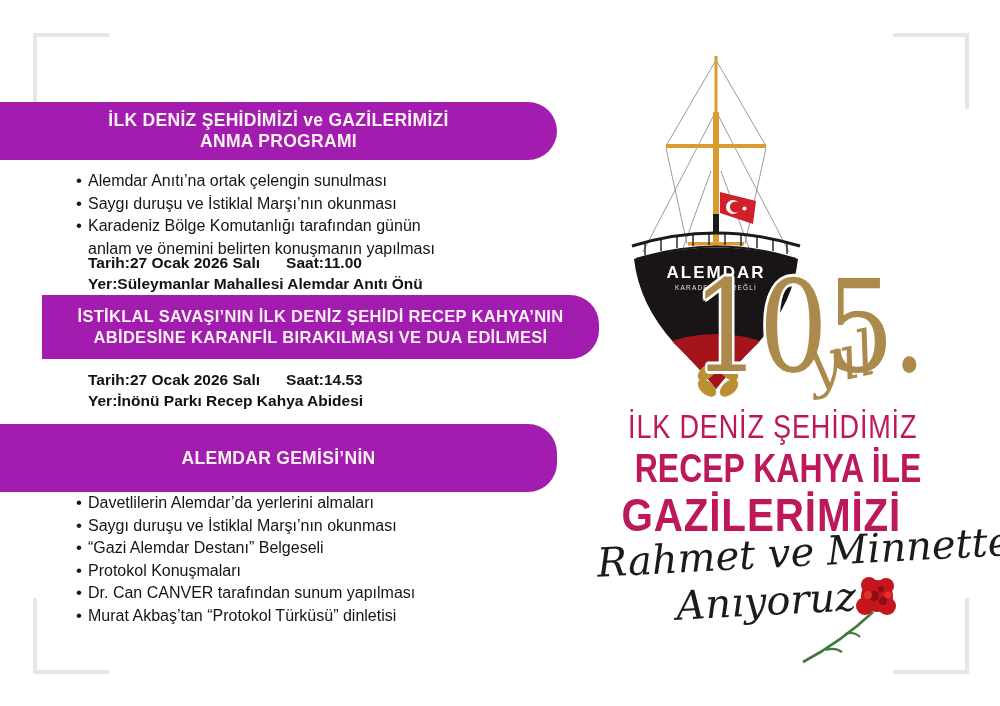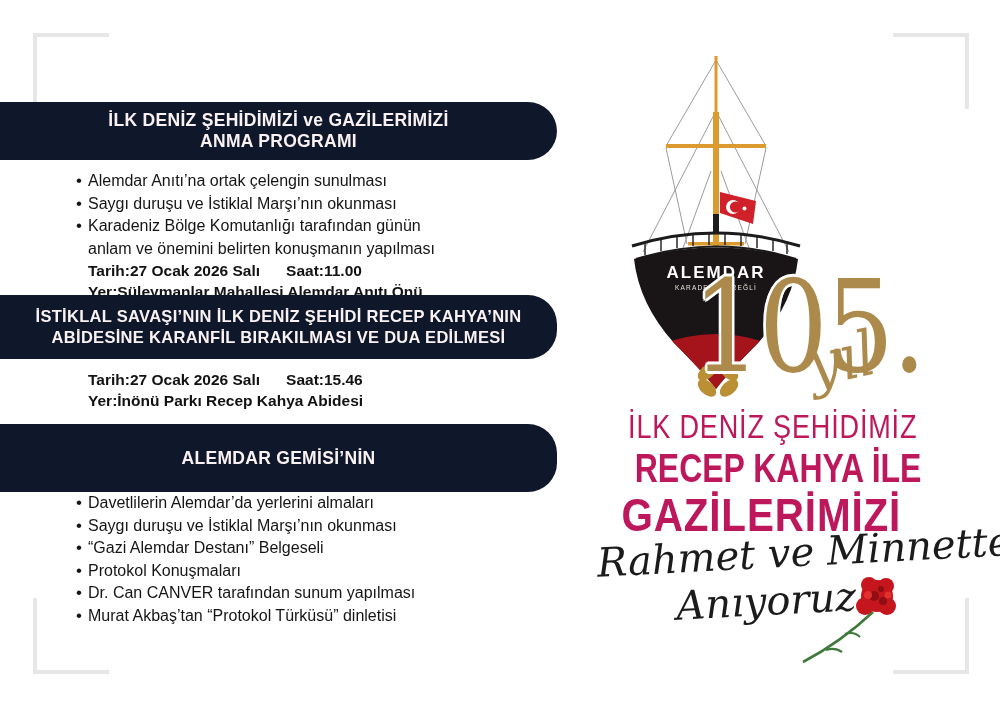--- a/index.html
+++ b/index.html
@@ -8,37 +8,37 @@
     font-family:"Liberation Sans",sans-serif;color:#141414;
   }
   
   .corner{position:absolute;width:72px;height:72px;z-index:0;}
   .corner.tl{left:33px;top:33px;border-left:4px solid #E6E6E6;border-top:4px solid #E6E6E6;}
   .corner.tr{left:893px;top:33px;border-right:4px solid #E6E6E6;border-top:4px solid #E6E6E6;}
   .corner.bl{left:33px;top:598px;border-left:4px solid #E6E6E6;border-bottom:4px solid #E6E6E6;}
   .corner.br{left:893px;top:598px;border-right:4px solid #E6E6E6;border-bottom:4px solid #E6E6E6;}
   
   .banner{
-    position:absolute;left:0;width:557px;background:#0f172a;color:#FAF2F2;z-index:2;
+    position:absolute;left:0;width:557px;background:#a21caf;color:#FAF2F2;z-index:2;
     border-radius:0 29px 29px 0;display:flex;flex-direction:column;justify-content:center;
     align-items:center;text-align:center;font-weight:bold;letter-spacing:.3px;
   }
   .banner.b1{top:102px;height:58px;font-size:17.5px;line-height:21px;}
-  .banner.b2{top:295px;height:64px;font-size:16.5px;line-height:21px;}
+  .banner.b2{top:295px;height:64px;font-size:16.5px;line-height:21px;margin-left:42px;}
   .banner.b3{top:424px;height:68px;font-size:17.5px;line-height:21px;}
   
   .bullets{position:absolute;left:76px;z-index:2;margin:0;padding:0;list-style:none;}
   .bullets.s1{top:170px;width:382px;}
   .bullets.s3{top:492px;width:420px;}
   .bullets li{display:flex;font-size:16px;line-height:22.5px;color:#151515;}
   .bullets li .dot{flex:0 0 12px;}
   .bullets li .dot::before{content:"•";font-size:17px;}
   
   .meta{position:absolute;left:88px;z-index:2;font-weight:bold;font-size:15.5px;line-height:21px;color:#121212;}
-  .meta.m1{top:252px;margin-top:8px;}
+  .meta.m1{top:252px;}
   .meta.m2{top:369px;}
   .meta.m3{top:612px;}
   .meta .saat{margin-left:26px;}
   
   #ship-svg{position:absolute;left:625px;top:56px;z-index:1;}
   .anniv-num{
     position:absolute;left:692px;top:263px;z-index:3;
     font-family:"DejaVu Serif",serif;font-size:128px;line-height:1;font-weight:400;
     color:#AC8A4C;letter-spacing:-3px;transform:scaleX(.85);transform-origin:left top;
     text-shadow:-3px 0 0 #fff,3px 0 0 #fff,0 -3px 0 #fff,0 3px 0 #fff,
@@ -97,21 +97,21 @@
       <span>Yer:</span><span>Süleymanlar Mahallesi Alemdar Anıtı Önü</span>
     </div>
   </div>
 
   <div class="banner b2">
     <div>İSTİKLAL SAVAŞI’NIN İLK DENİZ ŞEHİDİ RECEP KAHYA’NIN</div>
     <div>ABİDESİNE KARANFİL BIRAKILMASI VE DUA EDİLMESİ</div>
   </div>
   <div class="meta m2">
     <div>
-      <span>Tarih:</span><span>27 Ocak 2026 Salı</span><span class="saat">Saat:</span><span>15.46</span>
+      <span>Tarih:</span><span>27 Ocak 2026 Salı</span><span class="saat">Saat:</span><span>14.53</span>
     </div>
     <div>
       <span>Yer:</span><span>İnönü Parkı Recep Kahya Abidesi</span>
     </div>
   </div>
 
   <div class="banner b3">
     <div>ALEMDAR GEMİSİ’NİN</div>
   </div>
   <ul class="bullets s3">

